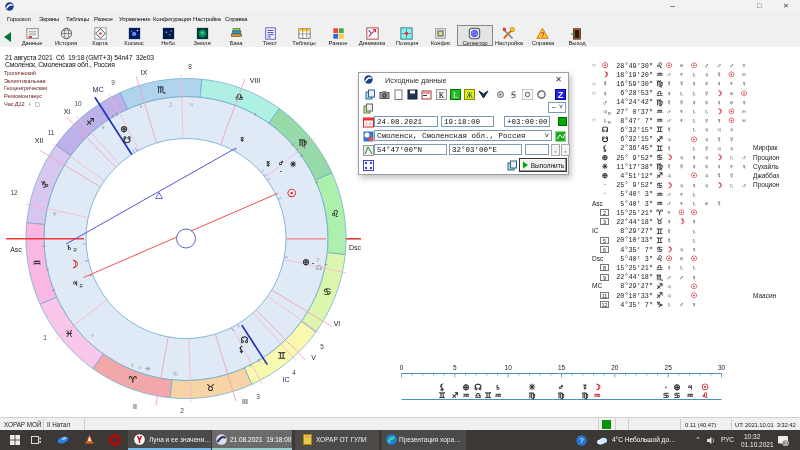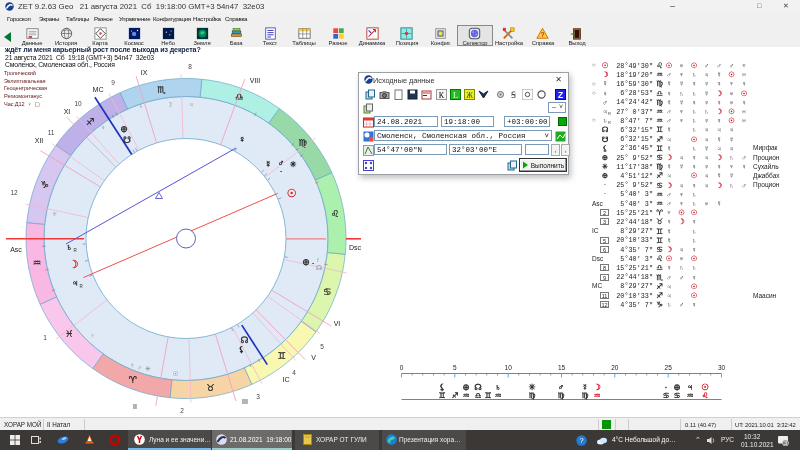--- a/index.html
+++ b/index.html
@@ -206,21 +206,20 @@
 <text x="677.0" y="397.5" font-size="7.5" fill="#222" text-anchor="middle" stroke="#222" stroke-width="0.3">♋︎</text>
 <text x="690.0" y="397.5" font-size="7.5" fill="#222" text-anchor="middle" stroke="#222" stroke-width="0.3">♒︎</text>
 <text x="705.0" y="397.5" font-size="7.5" fill="#d01020" text-anchor="middle" stroke="#d01020" stroke-width="0.3">♌︎</text>
 </svg>
 
 <div style="position:absolute;left:0;top:0;width:800px;height:13px;background:#f2f2f2;">
  <svg width="9" height="9" style="position:absolute;left:5px;top:2px;">
         <circle cx="4.5" cy="4.5" r="4.2" fill="#1b3f8f"></circle>
         <path d="M1.5,6.5 Q4.5,1 7.5,3.5" stroke="#fff" stroke-width="1.4" fill="none"></path>
       </svg>
- <span style="position:absolute;left:18px;top:2px;font-size:7.8px;color:#333;white-space:nowrap;">ZET 9.2.63 Geo&nbsp;&nbsp;&nbsp;21 августа 2021&nbsp; Сб&nbsp; 19:18:00 GMT+3 54n47&nbsp; 32e03</span>
  <span style="position:absolute;left:670px;top:1px;font-size:9px;color:#444;">–</span>
  <span style="position:absolute;left:757px;top:2px;font-size:7px;color:#444;">□</span>
  <span style="position:absolute;left:783px;top:2px;font-size:7px;color:#444;">✕</span>
 </div>
 <div style="position:absolute;left:0;top:13px;width:800px;height:12px;background:#f0f0f0;">
  <span style="position:absolute;left:7px;top:2px;font-size:6.2px;letter-spacing:-0.3px;color:#111;">Гороскоп</span>
  <span style="position:absolute;left:39px;top:2px;font-size:6.2px;letter-spacing:-0.3px;color:#111;">Экраны</span>
  <span style="position:absolute;left:66px;top:2px;font-size:6.2px;letter-spacing:-0.3px;color:#111;">Таблицы</span>
  <span style="position:absolute;left:94px;top:2px;font-size:6.2px;letter-spacing:-0.3px;color:#111;">Разное</span>
  <span style="position:absolute;left:119px;top:2px;font-size:6.2px;letter-spacing:-0.3px;color:#111;">Управление</span>
@@ -359,21 +358,20 @@
 <div style="position:absolute;left:525px;top:14.5px;width:36px;text-align:center;font-size:5.9px;letter-spacing:-0.1px;color:#222;">Справка</div>
 <div style="position:absolute;left:559px;top:0px;width:36px;height:21px;"></div>
 <svg width="13" height="13" viewBox="0 0 15 15" style="position:absolute;left:570px;top:2px;">
         <rect x="4" y="2" width="8" height="12" fill="#964" stroke="#531"></rect>
         <rect x="5.5" y="3.5" width="5" height="9" fill="#310"></rect>
         <path d="M1,8 L5,8 M3.5,6.5 L5,8 L3.5,9.5" stroke="#282" stroke-width="1.2" fill="none"></path>
       </svg>
 <div style="position:absolute;left:559px;top:14.5px;width:36px;text-align:center;font-size:5.9px;letter-spacing:-0.1px;color:#222;">Выход</div>
 </div>
 
-<div style="position:absolute;left:5px;top:45.5px;font-size:7.1px;letter-spacing:-0.12px;font-weight:bold;color:#102040;white-space:nowrap;">ждёт ли меня карьерный рост после выхода из декрета?</div>
 <div style="position:absolute;left:5px;top:54px;font-size:6.8px;letter-spacing:-0.15px;color:#111;white-space:nowrap;">21 августа 2021&nbsp; Сб&nbsp; 19:18 (GMT+3) 54n47&nbsp; 32e03</div>
 <div style="position:absolute;left:5px;top:61px;font-size:6.8px;letter-spacing:-0.15px;color:#111;white-space:nowrap;">Смоленск, Смоленская обл., Россия</div>
 <div style="position:absolute;left:4px;top:70px;font-size:5.6px;letter-spacing:-0.1px;color:#6b2020;line-height:7.7px;">Тропический<br>Эклиптикальная<br>Геоцентрическая<br>Региомонтанус<br>Час Д12&nbsp; ♀︎&nbsp; ▢︎</div>
 
 <div style="position:absolute;left:0;top:0;font-family:'Liberation Sans',sans-serif;">
 <span style="position:absolute;left:592px;top:62.2px;font-size:6px;color:#333;">○</span>
 <span style="position:absolute;left:599px;top:61.0px;width:12px;text-align:center;font-size:7.5px;font-weight:bold;color:#cc1122;">☉︎</span>
 <span style="position:absolute;left:598px;top:61.5px;width:55px;text-align:right;font-size:6.8px;font-family:'Liberation Mono',monospace;color:#222;">28°49'30"</span>
 <span style="position:absolute;left:654px;top:61.0px;width:11px;text-align:center;font-size:7.5px;font-weight:bold;color:#333;">♌︎</span>
 <span style="position:absolute;left:663.0px;top:61.0px;width:12px;text-align:center;font-size:7.3px;font-weight:bold;color:#cc1122;">☉︎</span>
@@ -592,21 +590,21 @@
 <span style="position:absolute;left:663.0px;top:300.2px;width:12px;text-align:center;font-size:7.3px;font-weight:bold;color:#222;">♄︎</span>
 <span style="position:absolute;left:675.5px;top:300.2px;width:12px;text-align:center;font-size:7.3px;font-weight:bold;color:#222;">♂︎</span>
 <span style="position:absolute;left:688.0px;top:300.2px;width:12px;text-align:center;font-size:7.3px;font-weight:bold;color:#222;">♀︎</span>
 </div>
 <div style="position:absolute;left:358px;top:72px;width:211px;height:103px;background:#fff;border:1px solid #9aa0a6;box-shadow:2px 3px 6px rgba(0,0,0,0.25);font-family:'Liberation Sans',sans-serif;">
 <div style="position:absolute;left:0;top:0;width:100%;height:13px;background:#fff;">
         <svg width="9" height="9" style="position:absolute;left:5px;top:2px;">
           <circle cx="4.5" cy="4.5" r="4.2" fill="#1b3f8f"></circle>
           <path d="M1.5,6.5 Q4.5,1 7.5,3.5" stroke="#fff" stroke-width="1.4" fill="none"></path>
         </svg>
-        <span style="position:absolute;left:14px;top:2.5px;font-size:7.3px;color:#333;">Исходные данные</span>
+        <span style="position:absolute;left:26px;top:2.5px;font-size:7.3px;color:#333;">Исходные данные</span>
         <span style="position:absolute;right:6px;top:2px;font-size:8px;color:#333;">✕</span>
       </div>
 <div style="position:absolute;left:0;top:14px;width:100%;height:14px;">
 <svg width="11" height="11" style="position:absolute;left:6px;top:1.5px;">
           <rect x="1" y="3" width="6" height="7" fill="#bde" stroke="#268"></rect>
           <rect x="3.5" y="1" width="6" height="7" fill="#eef" stroke="#268"></rect>
         </svg>
 <svg width="11" height="11" style="position:absolute;left:20px;top:1.5px;">
           <rect x="1" y="3.5" width="9" height="6" fill="#aaa" stroke="#555"></rect>
           <circle cx="5.5" cy="6.5" r="2" fill="#778" stroke="#333"></circle>

